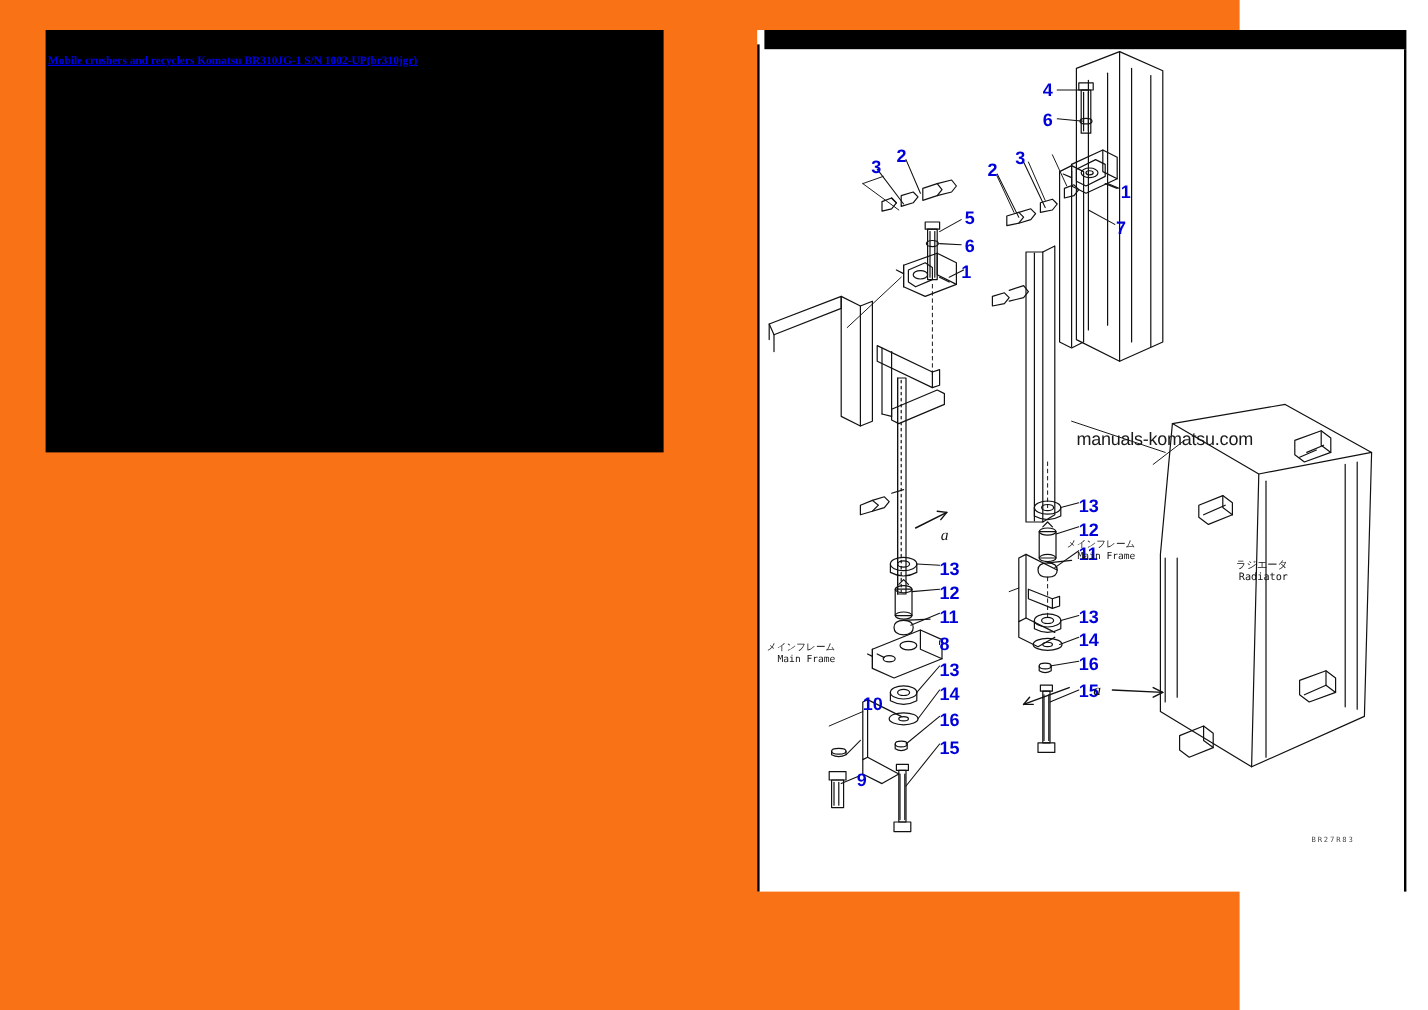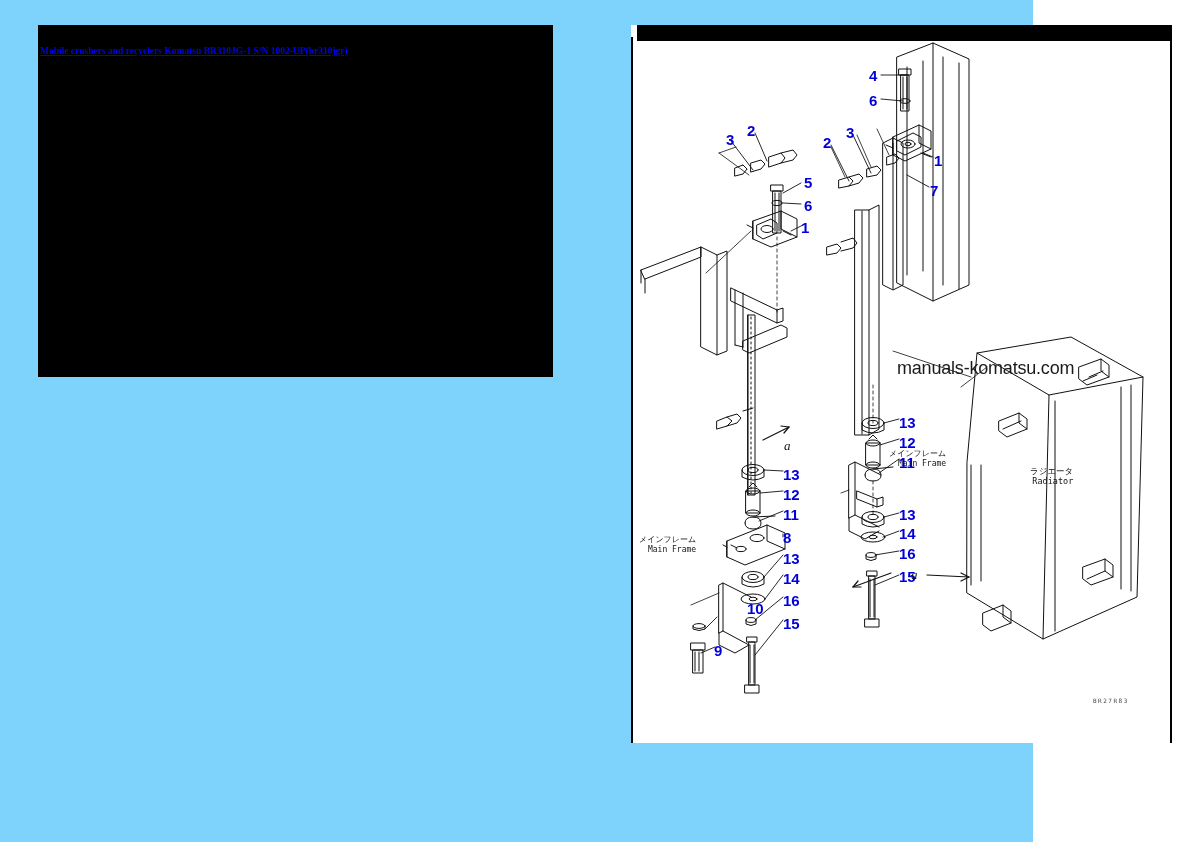--- a/index.html
+++ b/index.html
@@ -9,21 +9,21 @@
     width: 1190px;
     height: 842px;
     overflow: hidden;
     font-family: "Liberation Serif", serif;
   }
 
   #page {
     position: relative;
     width: 1033px;
     height: 842px;
-    background: #7dd3fc;
+    background: #f97316;
   }
 
   
   #left-panel {
     position: absolute;
     left: 38px;
     top: 25px;
     width: 515px;
     height: 352px;
     background: #000000;
@@ -117,21 +117,21 @@
     font-size: 13px;
     font-style: italic;
     user-select: none;
   }
 
   #watermark {
     position: absolute;
     left: 266px;
     top: 333px;
     font-family: "Liberation Sans", sans-serif;
-    font-size: 18px;
+    font-size: 15px;
     font-weight: 500;
     color: #1a1a1a;
     letter-spacing: -0.2px;
     white-space: nowrap;
     user-select: none;
   }
 
   #sheet-code {
     position: absolute;
     left: 462px;
@@ -419,21 +419,21 @@
         <div class="callout" style="left: 152px; top: 482px; color: rgb(0, 0, 216);">11</div>
         <div class="callout" style="left: 268px; top: 482px; color: rgb(0, 0, 216);">13</div>
         <div class="callout" style="left: 152px; top: 505px; color: rgb(0, 0, 216);">8</div>
         <div class="callout" style="left: 268px; top: 501px; color: rgb(0, 0, 216);">14</div>
         <div class="callout" style="left: 152px; top: 526px; color: rgb(0, 0, 216);">13</div>
         <div class="callout" style="left: 268px; top: 521px; color: rgb(0, 0, 216);">16</div>
         <div class="callout" style="left: 152px; top: 546px; color: rgb(0, 0, 216);">14</div>
         <div class="callout" style="left: 268px; top: 544px; color: rgb(0, 0, 216);">15</div>
         <div class="callout" style="left: 152px; top: 568px; color: rgb(0, 0, 216);">16</div>
         <div class="callout" style="left: 152px; top: 591px; color: rgb(0, 0, 216);">15</div>
-        <div class="callout" style="left: 88px; top: 576px; color: rgb(0, 0, 216); padding-left: 28px;">10</div>
+        <div class="callout" style="left: 88px; top: 555px; color: rgb(0, 0, 216);">10</div>
         <div class="callout" style="left: 83px; top: 618px; color: rgb(0, 0, 216);">9</div>
       </div>
 
     <div class="jp-label" style="left:8px; top:510px;"><span>メインフレーム</span><br><span>Main Frame</span></div>
 
     <div class="jp-label" style="left:258px; top:424px;"><span>メインフレーム</span><br><span>Main Frame</span></div>
 
     <div class="jp-label" style="left:399px; top:442px; font-size:8.5px;"><span>ラジエータ</span><br><span>Radiator</span></div>
 
     <div class="section-marker" style="left:153px; top:413px;">a</div>

